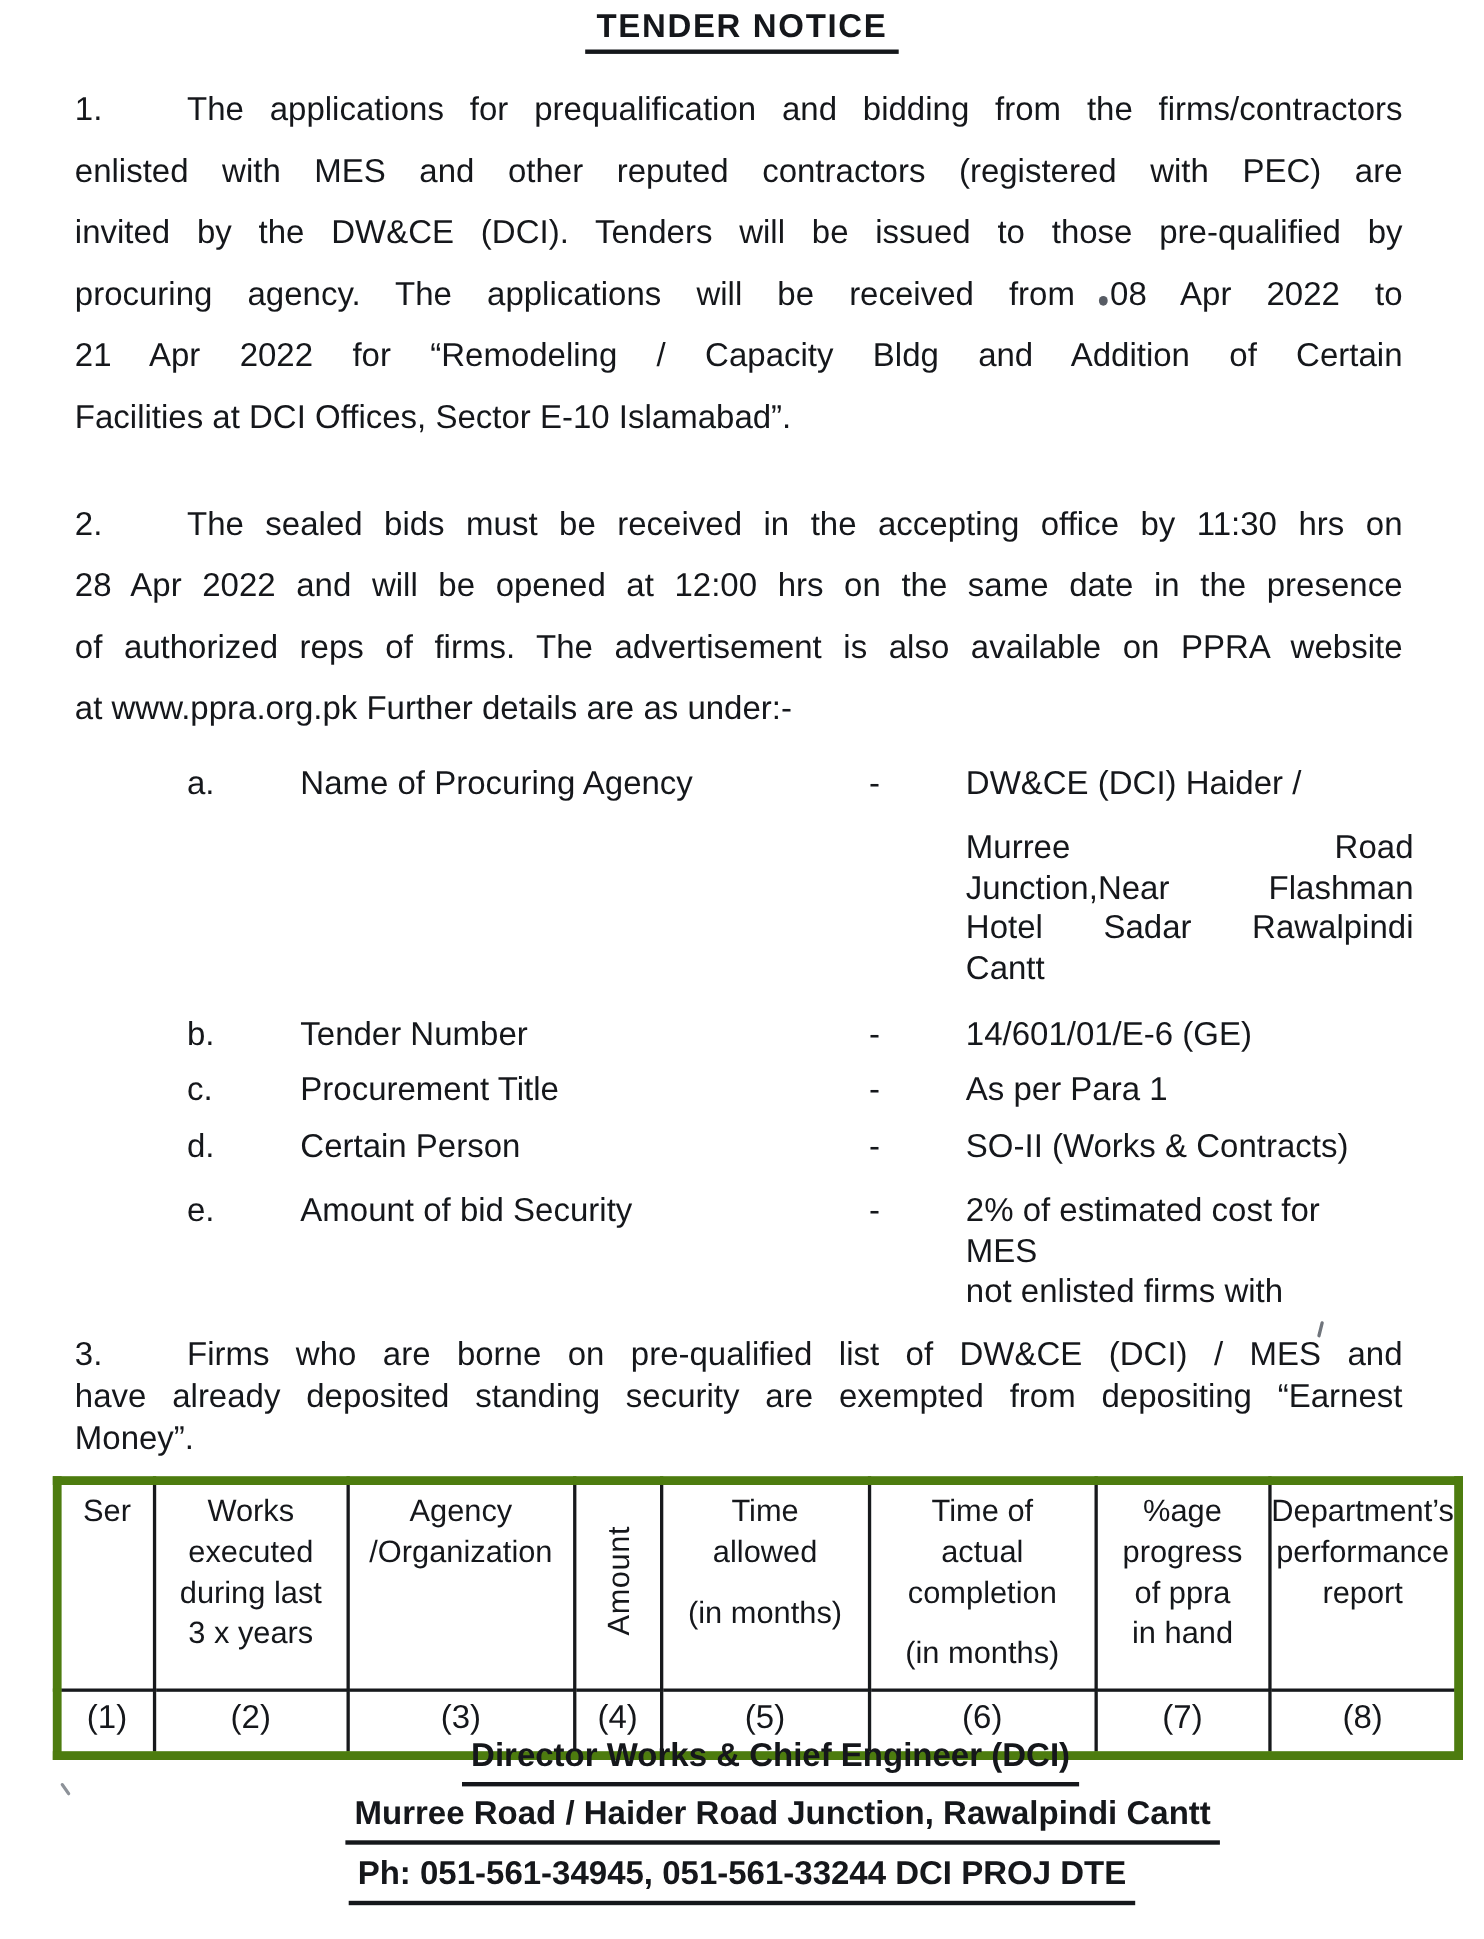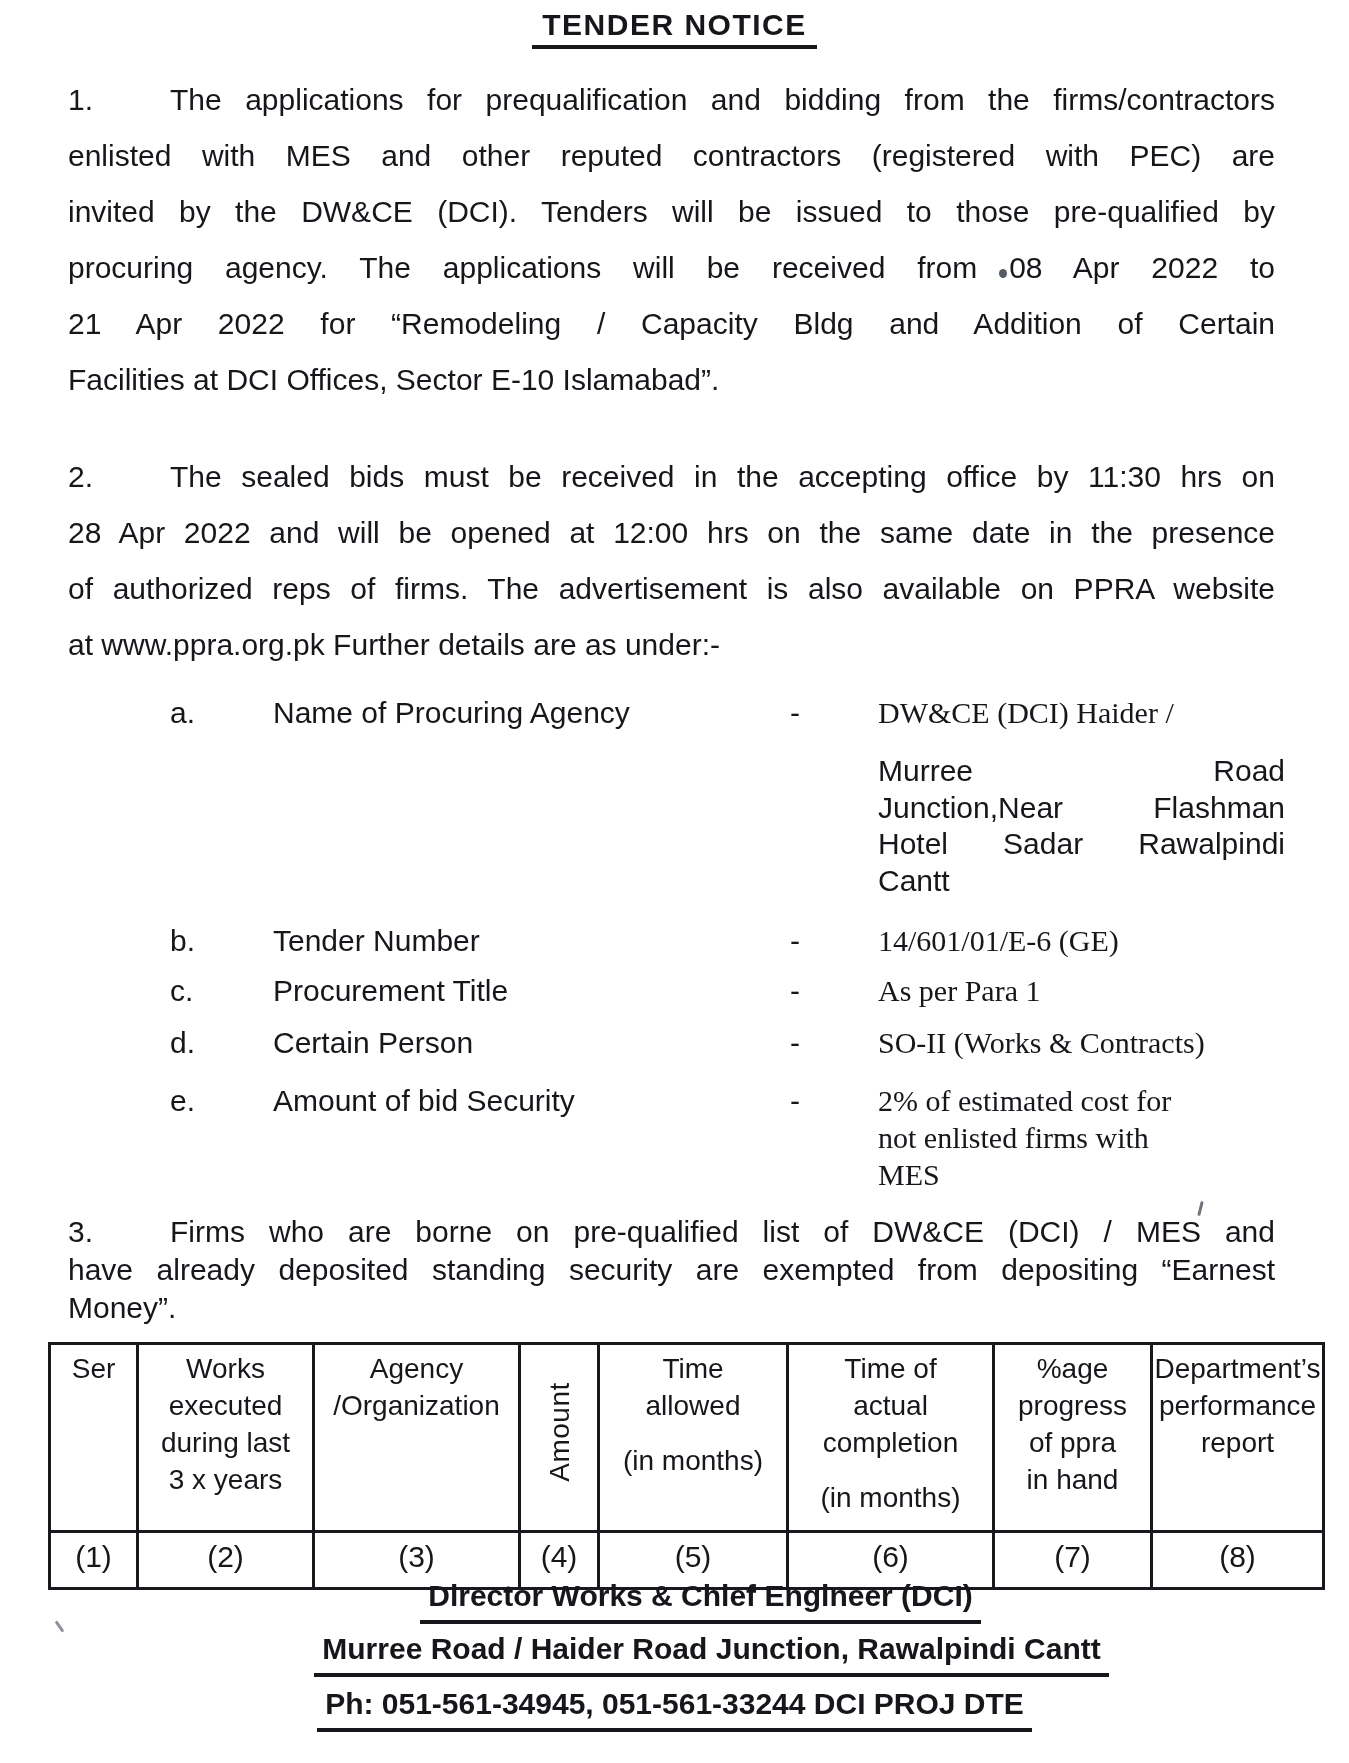--- a/index.html
+++ b/index.html
@@ -30,32 +30,32 @@
   
   .drow{position:absolute;left:68px;width:1240px;height:37px;font-size:30px;line-height:37px;}
   .drow.ra{top:694px;}
   .drow.rb{top:922px;}
   .drow.rc{top:972px;}
   .drow.rd{top:1024px;}
   .drow.re{top:1082px;}
   .dletter{position:absolute;left:102px;top:0;}
   .dlabel{position:absolute;left:205px;top:0;white-space:nowrap;}
   .dsep{position:absolute;left:722px;top:0;}
-  .dval{position:absolute;left:810px;top:0;width:407px;font-family:Liberation Serif, serif;}
+  .dval{position:absolute;left:810px;top:0;width:407px;}
   .dval div{line-height:37px;white-space:nowrap;}
   .val-a2{
     position:absolute;left:878px;top:753px;width:407px;
     font-size:30px;line-height:36.5px;
   }
   .jline{text-align:justify;text-align-last:justify;white-space:nowrap;}
   
   table.qual{
     position:absolute;left:48px;top:1342px;width:1274px;
     border-collapse:collapse;table-layout:fixed;
-    border:2px solid #4d7c0f;
+    border:8px solid #4d7c0f;
   }
   table.qual td{
     border:3px solid #17191c;text-align:center;vertical-align:top;
     padding:0;overflow:hidden;
   }
   tr.hdr td{height:180px;font-size:28px;line-height:37px;padding-top:5px;}
   tr.nums td{height:47px;font-size:30px;padding-top:7px;}
   .hl{white-space:nowrap;}
   .hl:empty{height:18px;}
   td.amount{position:relative;}
@@ -141,22 +141,22 @@
         <div>SO-II (Works &amp; Contracts)</div>
       </span>
   </div>
 
   <div class="drow re">
     <span class="dletter">e.</span>
     <span class="dlabel">Amount of bid Security</span>
     <span class="dsep">-</span>
     <span class="dval">
       <div>2% of estimated cost for</div>
+      <div>MES</div>
       <div>not enlisted firms with</div>
-      <div>MES</div>
     </span>
   </div>
 
   <div class="para p3">
     <div class="pline"><span class="pnum">3.</span><span><span>Firms who are borne on pre-qualified list of DW&amp;CE (DCI) / MES and</span></span></div>
     <div class="pline"><span>have already deposited standing security are exempted from depositing “Earnest</span></div>
     <div class="pline last"><span>Money”.</span></div>
   </div>
 
   <table class="qual">

